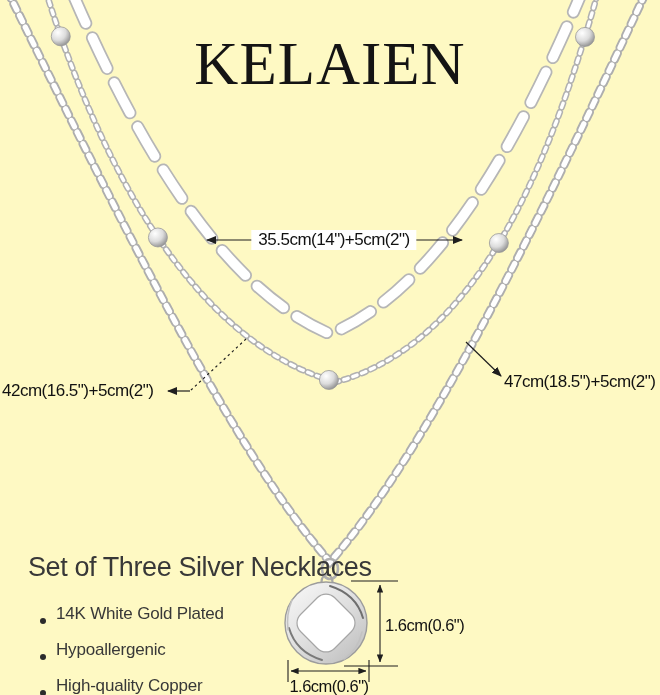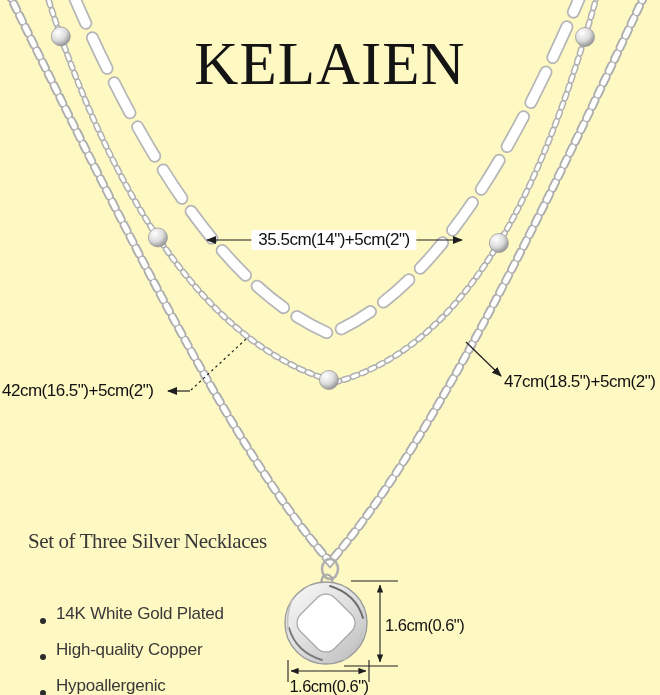--- a/index.html
+++ b/index.html
@@ -16,22 +16,22 @@
   .dim-label{
     position:absolute;font-size:17px;letter-spacing:-0.5px;color:#111;white-space:nowrap;
   }
   .dim-label.center-on-line{
     transform:translate(-50%,-50%);background:#ffffff;padding:0 7px;
   }
   .dim-label.v-center{transform:translateY(-50%);}
   .dim-label.h-center{transform:translate(-50%,-50%);}
   .pendant-label{font-size:16.5px;}
   .product-heading{
-    position:absolute;left:28px;top:528px;font-size:21px;line-height:26px;
-    letter-spacing:-0.4px;color:#383838;white-space:nowrap;font-family:Liberation Serif, serif;
+    position:absolute;left:28px;top:554px;font-size:27px;line-height:26px;
+    letter-spacing:-0.4px;color:#383838;white-space:nowrap;
   }
   .feature-list{
     position:absolute;left:40px;top:600px;margin:0;padding:0;list-style:none;
   }
   .feature-list li{
     display:flex;align-items:flex-end;height:24px;margin-bottom:12px;
     font-size:17px;letter-spacing:-0.2px;color:#383838;white-space:nowrap;
   }
   .bullet-dot{
     display:inline-block;width:6px;height:6px;border-radius:50%;
@@ -125,20 +125,20 @@
 
   <div class="product-heading">Set of Three Silver Necklaces</div>
 
   <ul class="feature-list">
     <li>
       <span class="bullet-dot"></span>
       <span>14K White Gold Plated</span>
     </li>
     <li>
       <span class="bullet-dot"></span>
-      <span>High-quality Copper</span>
+      <span>Hypoallergenic</span>
     </li>
     <li>
       <span class="bullet-dot"></span>
-      <span>Hypoallergenic</span>
+      <span>High-quality Copper</span>
     </li>
   </ul>
 </div>
 
 </body></html>

